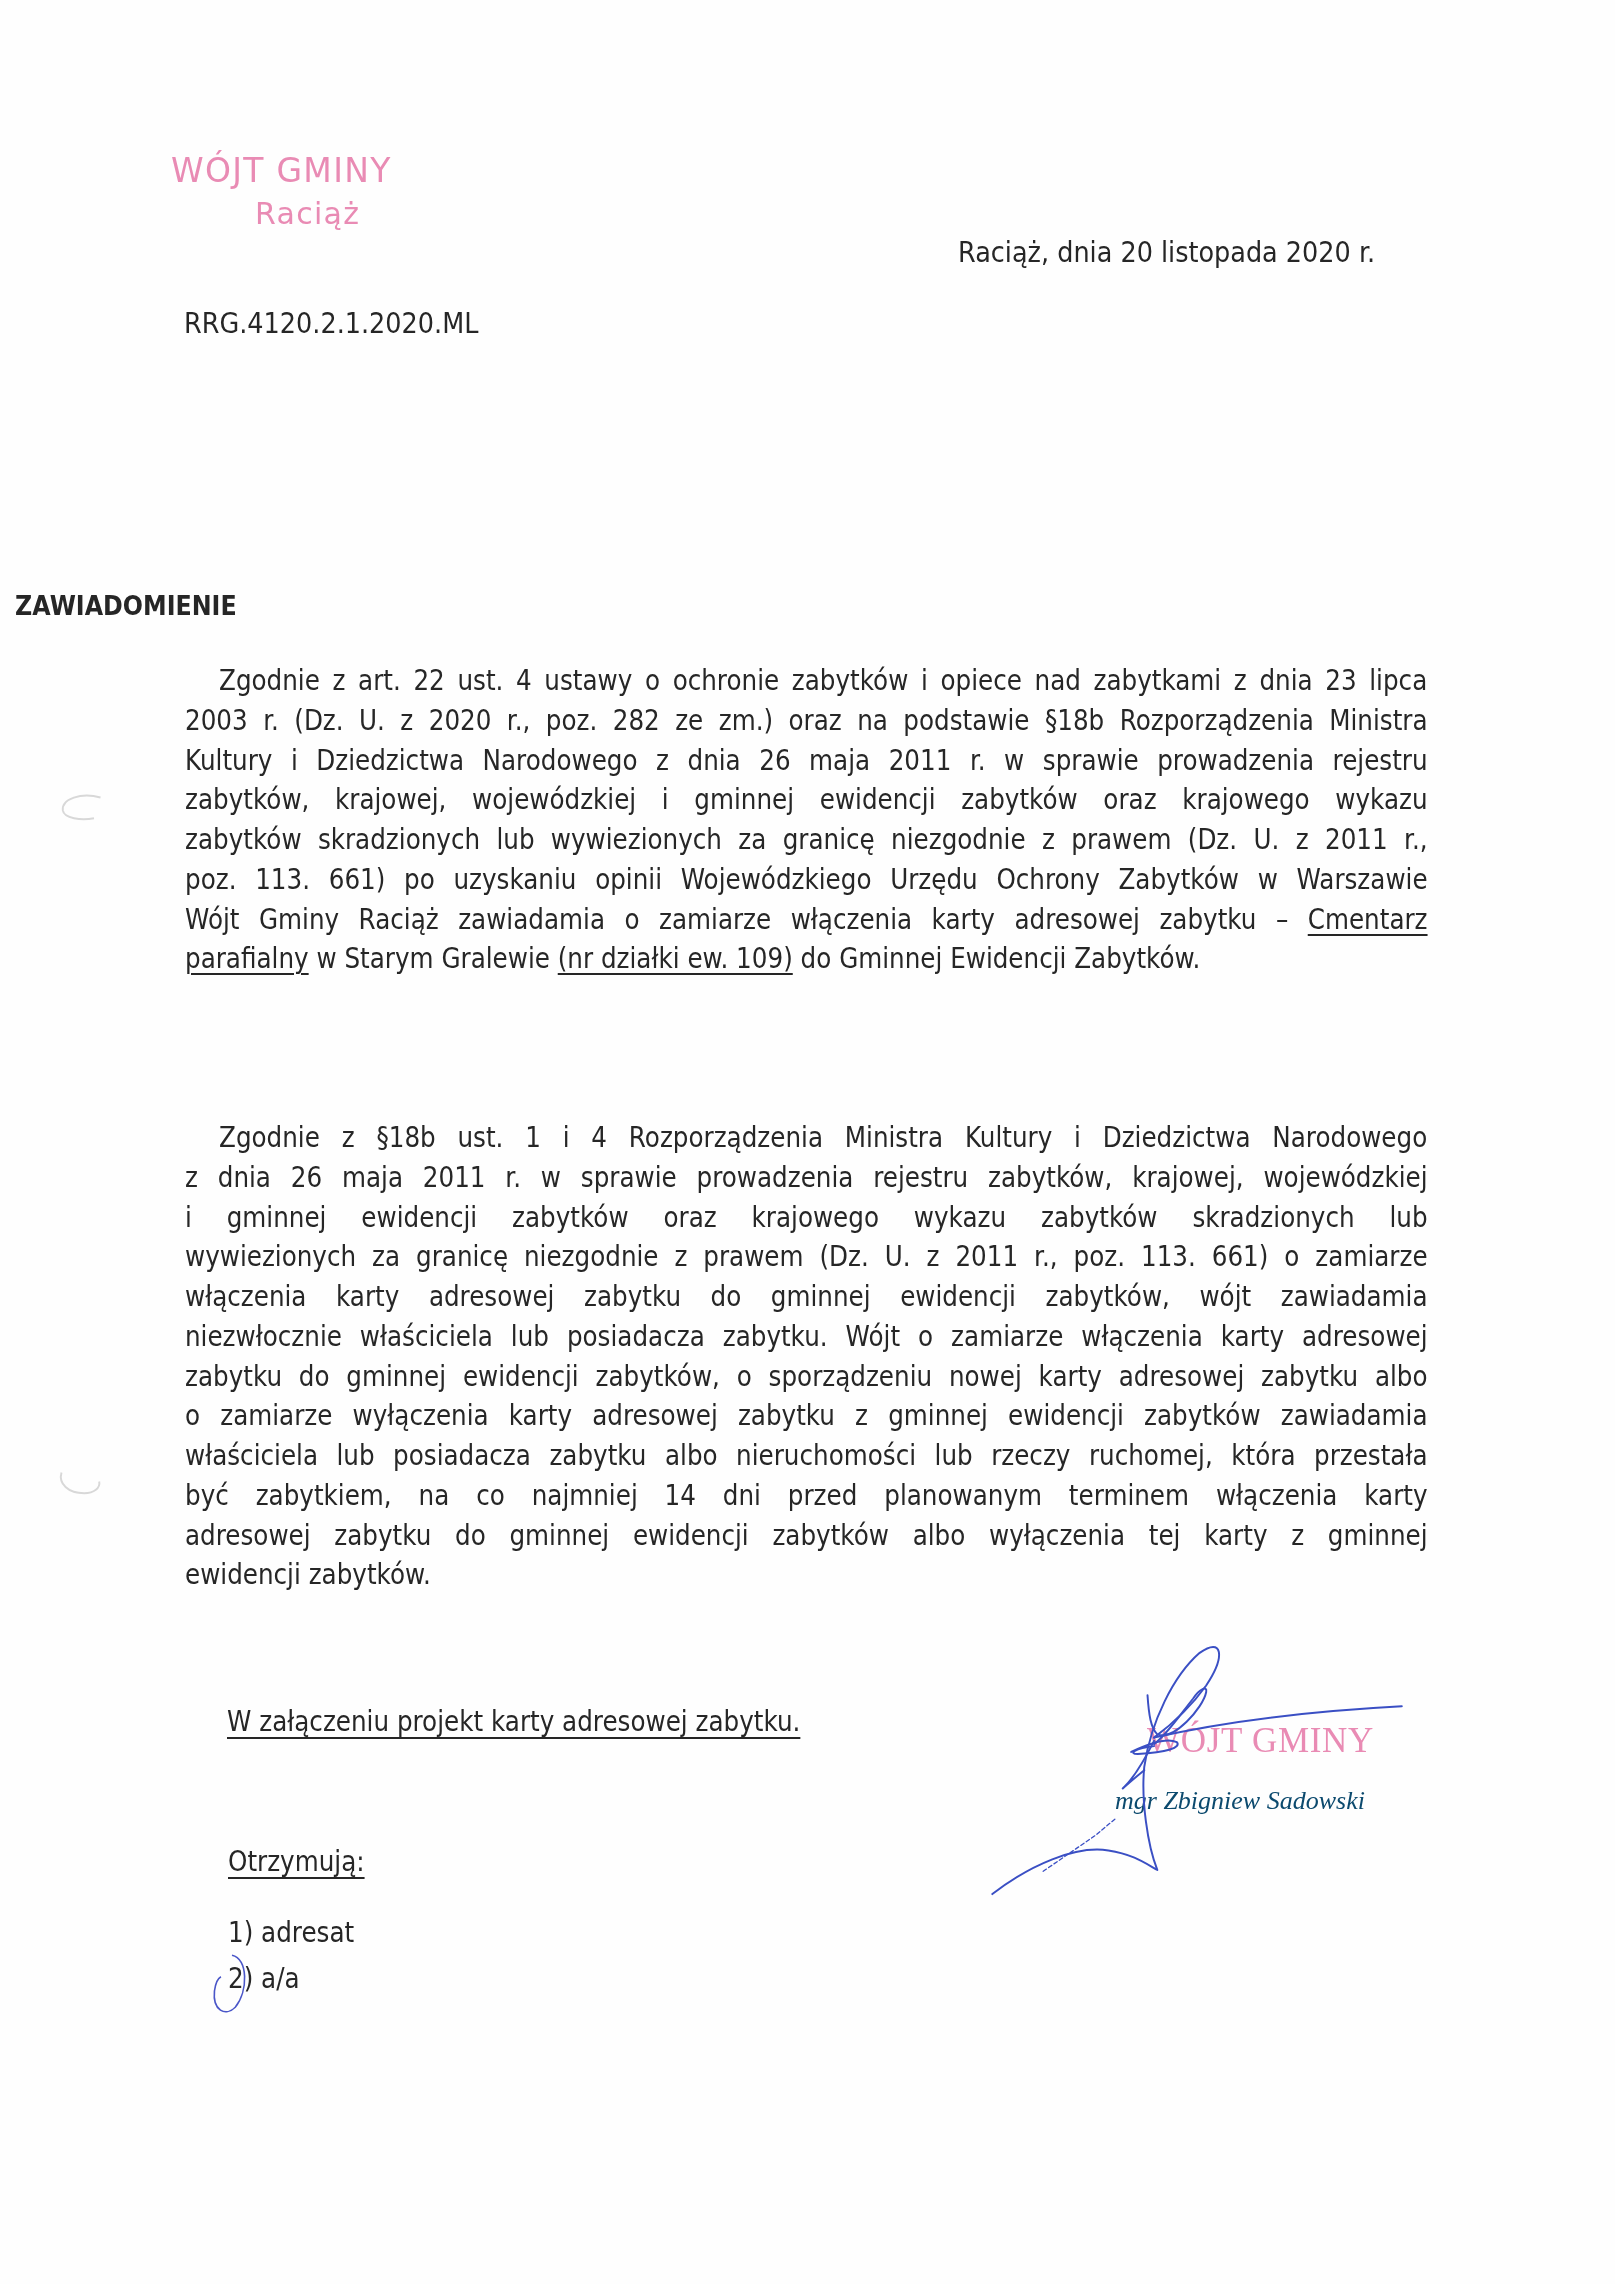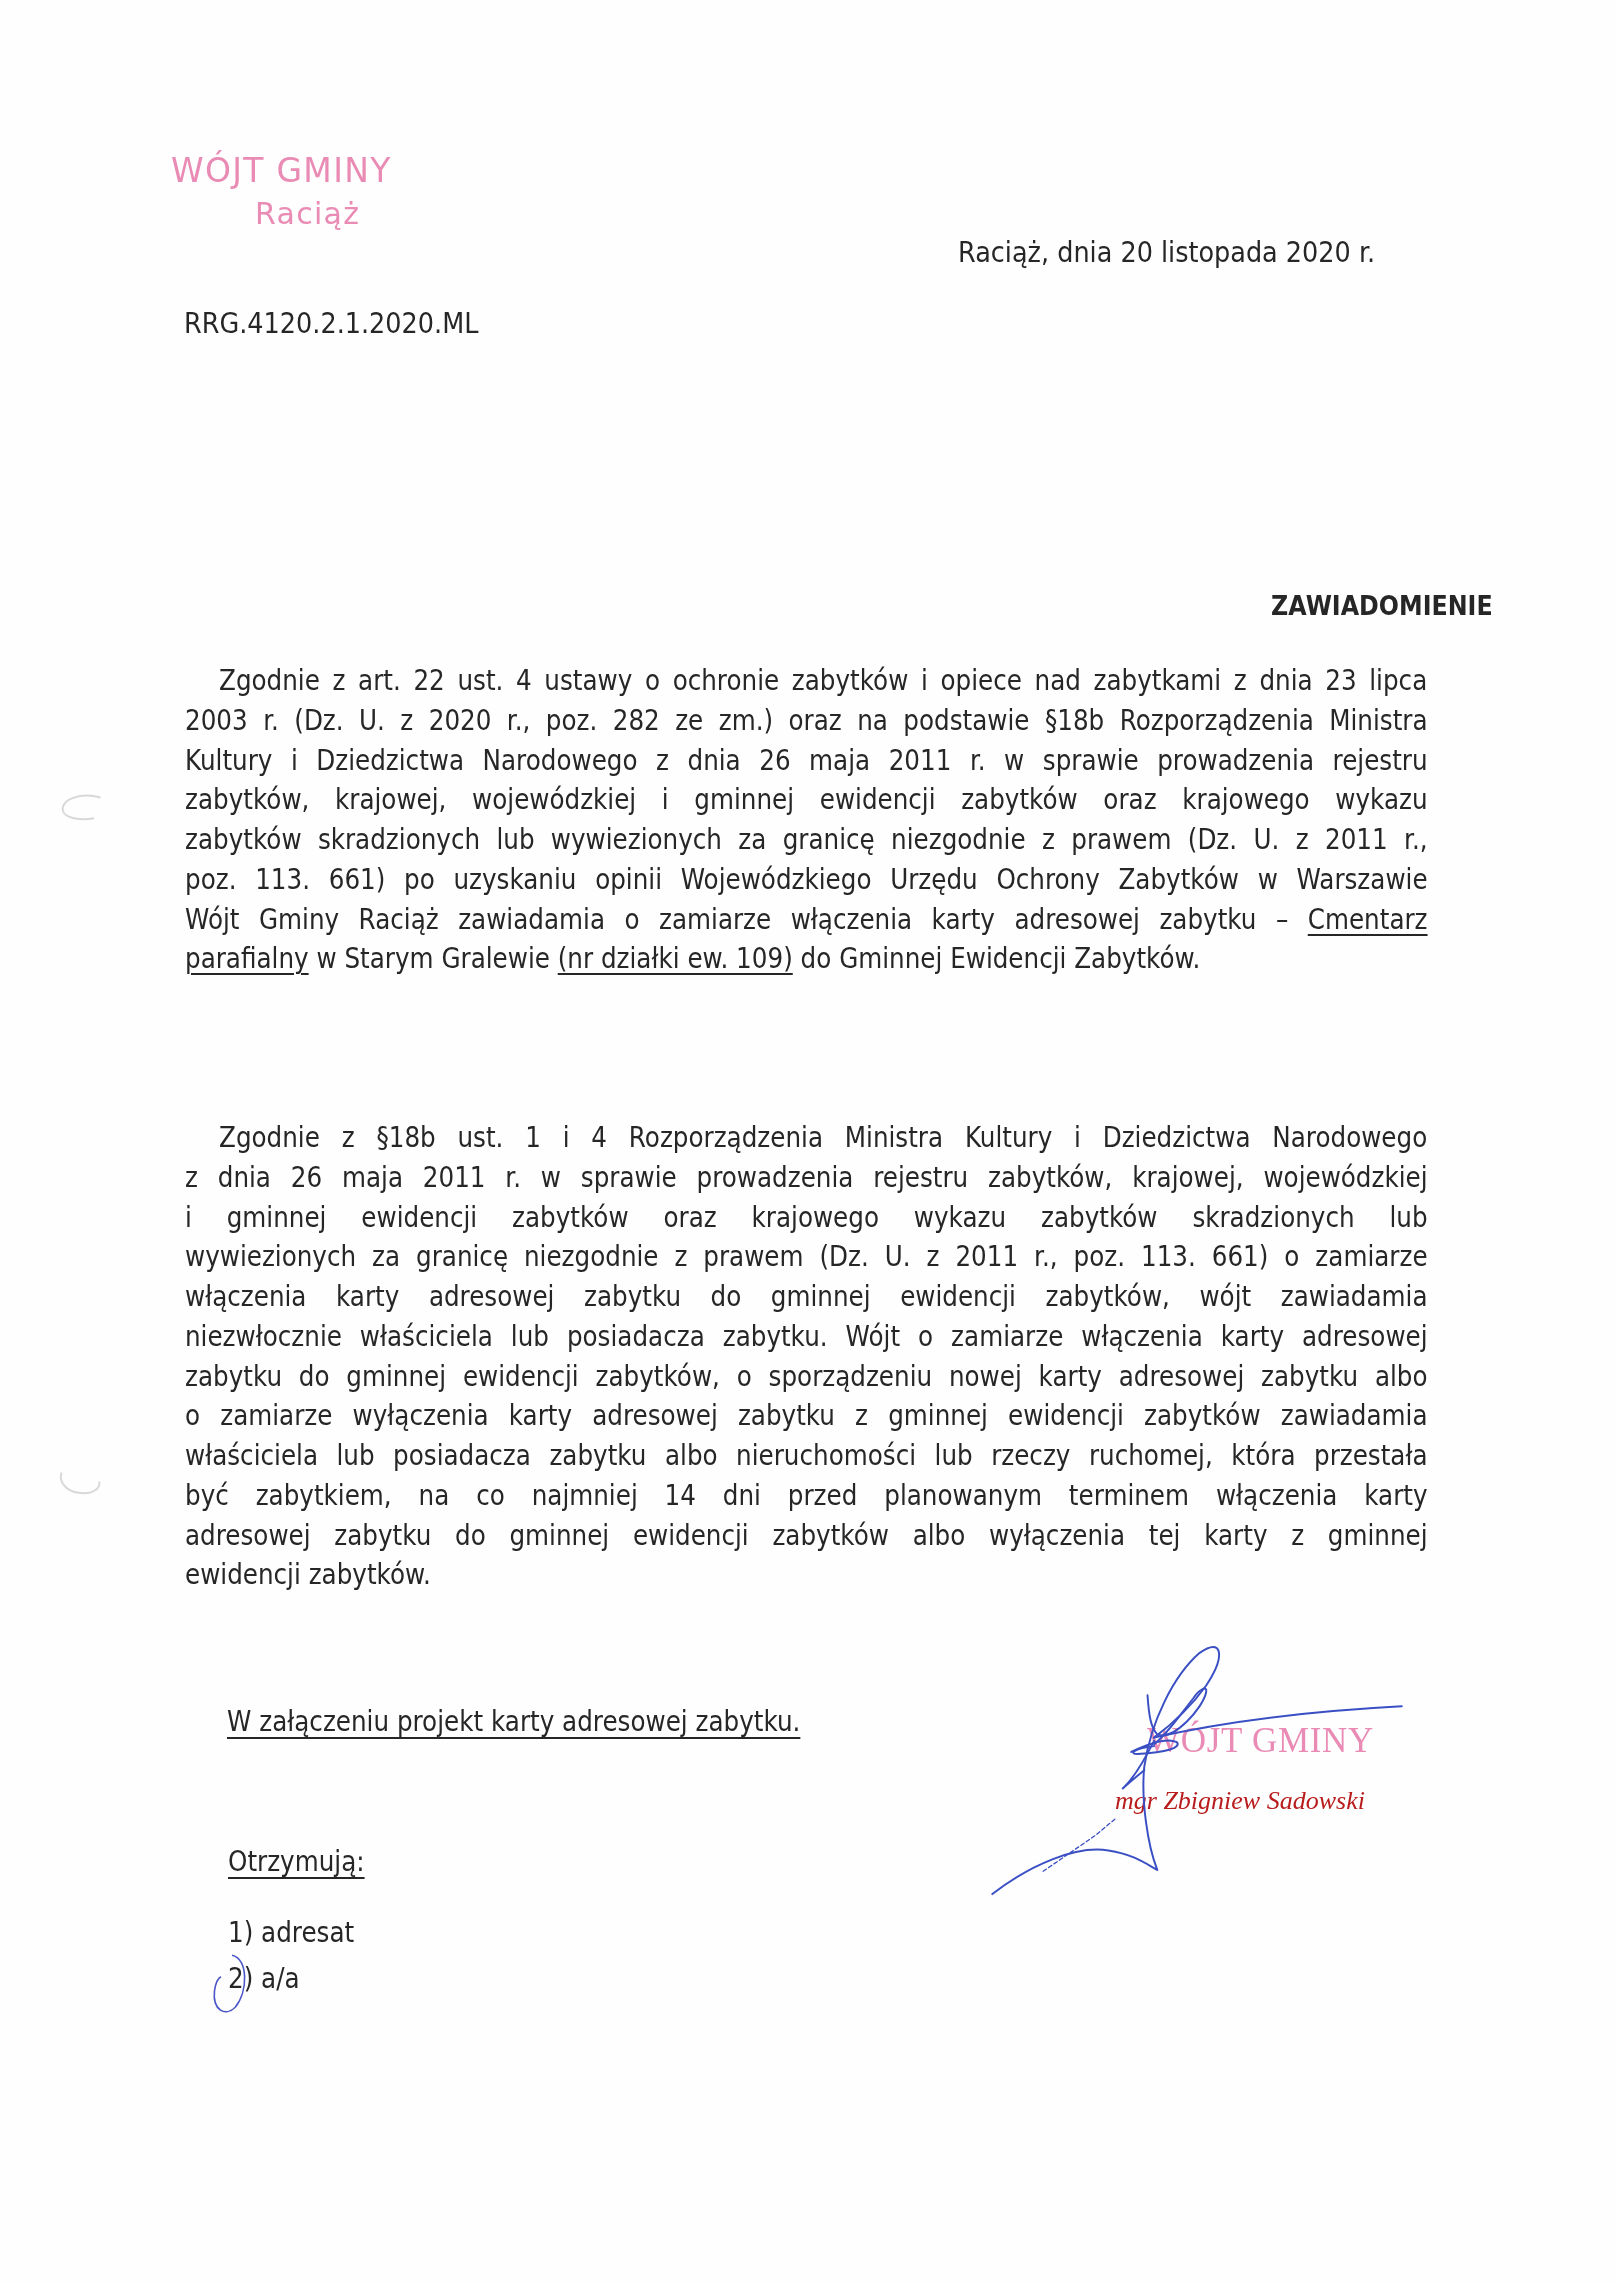--- a/index.html
+++ b/index.html
@@ -7,21 +7,21 @@
          font-family: "Liberation Sans", "DejaVu Sans", sans-serif; color: #262626; }
   .page { position: absolute; left: 0; top: 0; width: 1616px; height: 2284px; background: #fefefe; }
 
   .stamp { position: absolute; color: #e98bb4; font-family: "DejaVu Sans", sans-serif; letter-spacing: 1.3px; }
   .stamp-top-1 { left: 171px; top: 151px; font-size: 33px; }
   .stamp-top-2 { left: 235px; top: 196px; font-size: 30px; margin-left: 20px; }
 
   .place-date { position: absolute; left: 958px; top: 235px; font-size: 29px; font-family: "DejaVu Sans", sans-serif; transform: scaleX(0.88); transform-origin: left top; }
   .ref { position: absolute; left: 184px; top: 306px; font-size: 29px; font-family: "DejaVu Sans", sans-serif; transform: scaleX(0.88); transform-origin: left top; }
 
-  .heading { position: absolute; left: 0; width: 1508px; text-align: right; font-weight: bold;
+  .heading { position: absolute; left: 0; width: 1508px; text-align: left; font-weight: bold;
              font-size: 27px; font-family: "DejaVu Sans", sans-serif; }
   .heading span { display: inline-block; transform: scaleX(0.88); }
   .h1 { top: 590px; }
   .h2 { top: 1056px; }
 
   .para { position: absolute; left: 185px; width: 1242px; font-family: "DejaVu Sans", sans-serif; font-size: 28px; }
   .line { position: absolute; left: 0; width: 1412px; height: 39px; white-space: nowrap;
           transform: scaleX(0.88); transform-origin: left top; text-align: justify; text-align-last: justify; }
   .line.last { text-align-last: left; }
   .line.indent { left: 34px; width: 1373px; }
@@ -36,21 +36,21 @@
   .recipients-label { position: absolute; left: 228px; top: 1845px; font-size: 28px; font-family: "DejaVu Sans", sans-serif;
                 text-decoration: underline; text-underline-offset: 5.9px; text-decoration-thickness: 2px;
                 transform: scaleX(0.88); transform-origin: left top; }
   .recip { position: absolute; left: 228px; font-size: 28px; font-family: "DejaVu Sans", sans-serif;
            transform: scaleX(0.88); transform-origin: left top; }
   .recip-1 { top: 1916px; }
   .recip-2 { top: 1962px; }
 
   .sig-stamp-1 { position: absolute; left: 1147px; top: 1721px; font-size: 35px; color: #e98bb4;
                  font-family: "Liberation Serif", "DejaVu Serif", serif; letter-spacing: 0.7px; }
-  .sig-stamp-2 { position: absolute; left: 1115px; top: 1786px; font-size: 26px; color: #b91c1c; font-style: italic;
+  .sig-stamp-2 { position: absolute; left: 1115px; top: 1786px; font-size: 26px; color: #0c4a6e; font-style: italic;
                  font-family: "Liberation Serif", "DejaVu Serif", serif; }
   .signature { position: absolute; left: 978px; top: 1630px; width: 489px; height: 300px; }
   .hole { position: absolute; }
   .circle-mark { position: absolute; left: 209px; top: 1952px; }
 </style>
 </head>
 <body>
 
 <div class="page">
 

